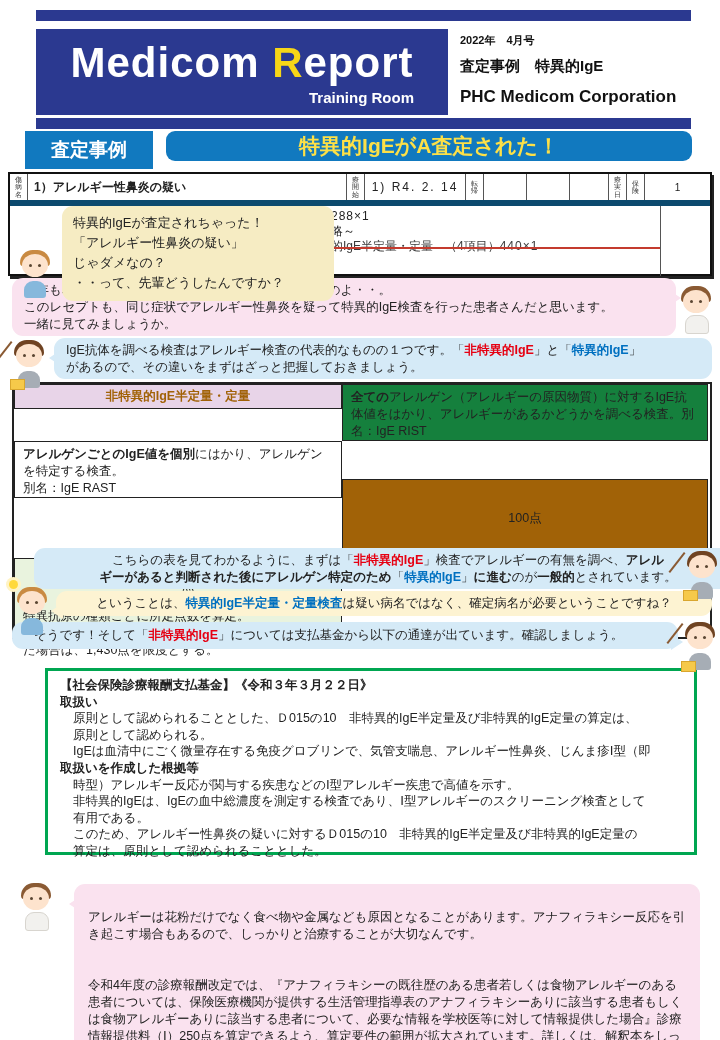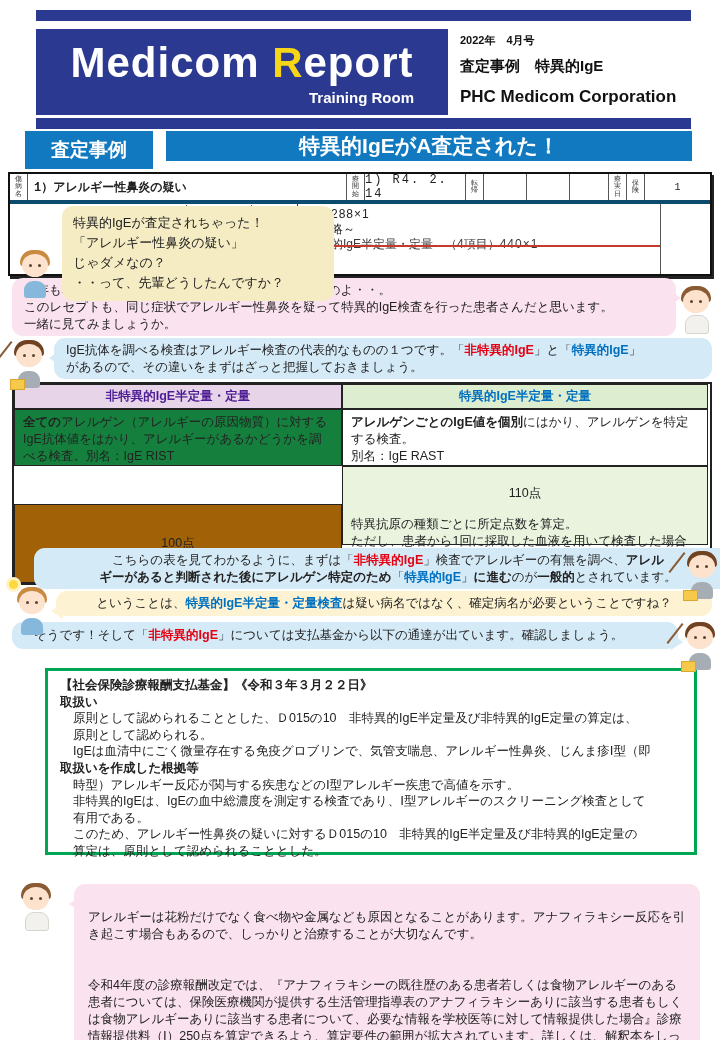--- a/index.html
+++ b/index.html
@@ -15,26 +15,26 @@
   .tagline{position:absolute;right:34px;bottom:9px;color:#fff;font-size:15px;font-weight:bold;}
   .hdr-right{position:absolute;left:460px;top:33px;width:252px;}
   .hdr-issue{font-size:11px;font-weight:bold;color:#111;}
   .hdr-case{font-size:15px;font-weight:bold;color:#111;margin-top:9px;}
   .hdr-company{font-size:17px;font-weight:bold;color:#111;margin-top:11px;letter-spacing:0px;}
 
   
   .banner-label{position:absolute;left:25px;top:131px;width:128px;height:38px;background:#1179bf;
                 color:#fff;font-size:19px;font-weight:bold;display:flex;align-items:center;justify-content:center;}
   .banner-title{position:absolute;left:166px;top:131px;width:526px;height:30px;background:#1179bf;
-                color:#ffffff;font-size:21px;font-weight:bold;display:flex;align-items:center;justify-content:center;}
+                color:#fde047;font-size:21px;font-weight:bold;display:flex;align-items:center;justify-content:center;border-radius:9px;}
 
   
   .receipt{position:absolute;left:8px;top:172px;width:700px;height:100px;background:#fff;
            border:2px solid #111;box-shadow:2px 3px 0 rgba(10,10,10,.9);}
-  .r-head{display:flex;height:26px;border-bottom:4px solid #0c4a6e;font-family:Liberation Mono, monospace;}
+  .r-head{display:flex;height:26px;border-bottom:6px solid #0c4a6e;}
   .r-head>div{border-right:1px solid #555;display:flex;align-items:center;}
   .vlab{width:9px;font-size:7px;line-height:7.5px;word-break:break-all;text-align:center;color:#333;
         margin:0 auto;}
   .c-dis{width:312px;font-size:12px;font-weight:bold;padding-left:6px;}
   .c-date{width:100px;font-size:12px;letter-spacing:2px;justify-content:center;}
   .c-sm{width:42px;}
   .c-sm2{width:38px;}
   .c-v{width:17px;justify-content:center;}
   .c-val{flex:1;border-right:none!important;justify-content:center;font-size:10px;}
   .r-body{position:relative;height:70px;}
@@ -61,21 +61,21 @@
   .blue.tail-l::before{border-right:12px solid #d5eaf7;}
   .tail-r::after{content:"";position:absolute;right:-13px;top:12px;border:8px solid transparent;}
   .pink.tail-r::after{border-left:12px solid #fae2ef;}
   .blue.tail-r::after{border-left:12px solid #d5eaf7;}
   .b, .rich .b{font-weight:bold;}
 
   
   .cmp{position:absolute;left:12px;top:382px;width:696px;border:2px solid #222;border-collapse:collapse;
        display:grid;grid-template-columns:328px 366px;}
   .cmp>div{border:1px solid #222;box-sizing:border-box;font-size:12.5px;padding:4px 8px;white-space:pre-line;}
-  .th-l{background:#e8d4e8;color:#4c1d95;font-weight:bold;text-align:center;font-size:13.5px;
+  .th-l{background:#e8d4e8;color:#a16207;font-weight:bold;text-align:center;font-size:13.5px;
         height:25px;padding-top:3px!important;}
   .th-r{background:#ddedd0;color:#0070c0;font-weight:bold;text-align:center;font-size:13.5px;
         height:25px;padding-top:3px!important;}
   .td-l1{background:#15803d;height:57px;}
   .td-r1{background:#ffffff;height:57px;}
   .td-l2{background:#a16207;height:79px;display:flex;align-items:center;justify-content:center;margin-top:38px;}
   .td-r2{background:#e9f3de;height:79px;}
   .pts-title{text-align:center;display:block;}
 
   
@@ -201,21 +201,20 @@
     <i class="stick"></i>
       <i class="hair"></i>
       <i class="head"></i>
       <i class="eyes"></i>
       <i class="torso"></i>
       <i class="book"></i>
   </div>
 
   <div class="cmp">
     <div class="th-l">非特異的IgE半定量・定量</div>
-    <div class="th-r">特異的IgE半定量・定量</div>
     <div class="td-l1 rich"><span class="b">全ての</span><span>アレルゲン（アレルギーの原因物質）に対するIgE抗体値をはかり、アレルギーがあるかどうかを調べる検査。別名：IgE  RIST</span></div>
     <div class="td-r1 rich"><span class="b">アレルゲンごとのIgE値を個別</span><span>にはかり、アレルゲンを特定する検査。
 別名：IgE RAST</span></div>
     <div class="td-l2">100点</div>
     <div class="td-r2">
       <span class="pts-title">110点</span>
       <span>特異抗原の種類ごとに所定点数を算定。
 ただし、患者から1回に採取した血液を用いて検査した場合は、1,430点を限度とする。</span>
     </div>
   </div>

